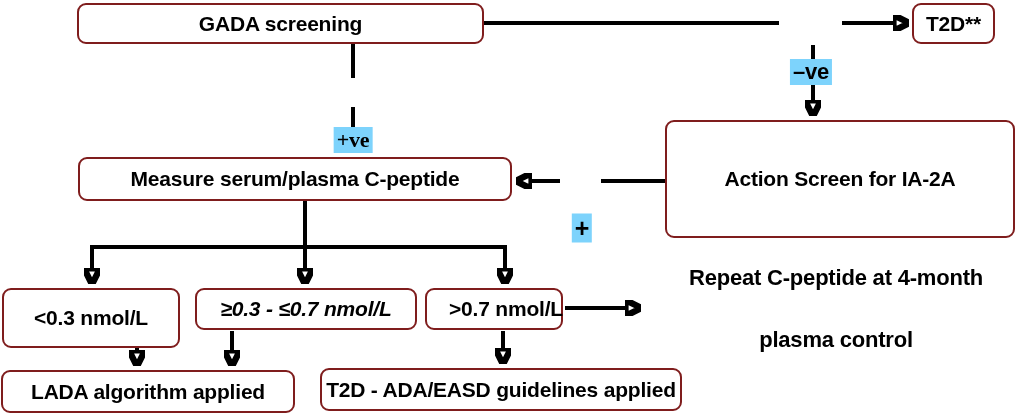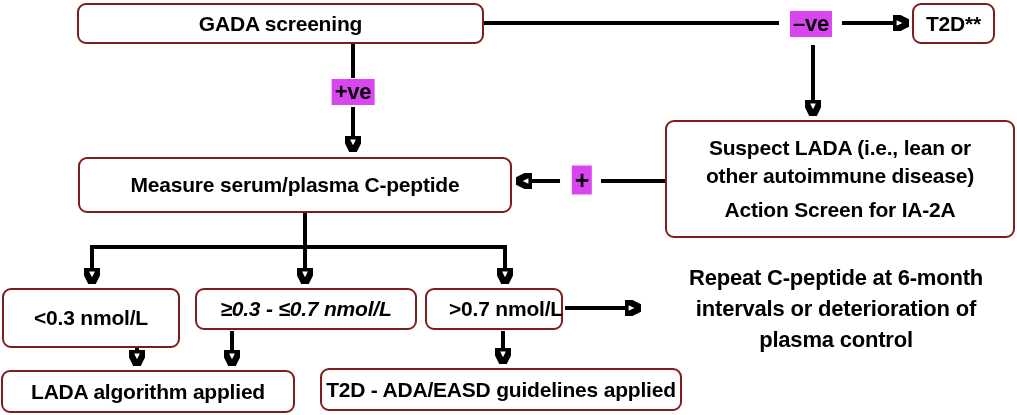--- a/index.html
+++ b/index.html
@@ -14,22 +14,22 @@
     position:absolute;display:flex;align-items:center;justify-content:center;
     border:2px solid #7f1d1d;border-radius:9px;background:#ffffff;
     font-weight:700;font-size:21px;letter-spacing:-0.2px;white-space:nowrap;
     box-sizing:border-box;z-index:2;
   }
   .node--multiline{flex-direction:column;line-height:28px;}
   .node--multiline .para{margin:0;text-align:center;}
   .node--multiline .para + .para{margin-top:6px;}
   .lbl{
     position:absolute;transform:translate(-50%,-50%);
-    font-weight:700;font-size:22px;background:#d946ef;padding:0 3px;z-index:3;
-    letter-spacing:-0.2px;white-space:nowrap;
+    font-weight:700;font-size:22px;background:#7dd3fc;padding:0 3px;z-index:3;
+    letter-spacing:-0.2px;white-space:nowrap;margin-top:48px;
   }
   .lbl--plus{font-size:25px;}
   .note{
     position:absolute;text-align:center;font-weight:700;font-size:22px;
     line-height:31px;letter-spacing:-0.2px;z-index:2;
   }
 </style>
 </head>
 <body>
 
@@ -66,44 +66,40 @@
     <path d="M503,331 V350" marker-end="url(#ah)"></path>
 
     <path d="M565,308 H627" marker-end="url(#ah)"></path>
   </svg>
 
   <div class="node" style="left:77px;top:3px;width:407px;height:41px;">GADA screening</div>
 
   <div class="node" style="left:912px;top:3px;width:83px;height:41px;">T2D**</div>
 
   <div class="node node--multiline" style="left:665px;top:120px;width:350px;height:118px;font-size:21px;">
-    <p class="para">
-      <span>Suspect LADA (i.e., lean or</span><br>
-      <span>other autoimmune disease)</span>
-    </p>
     <p class="para">Action Screen for IA-2A</p>
   </div>
 
-  <div class="node" style="left:78px;top:157px;width:434px;height:56px;">Measure serum/plasma C-peptide</div>
+  <div class="node" style="left:78px;top:157px;width:434px;height:44px;">Measure serum/plasma C-peptide</div>
 
   <div class="node" style="left:2px;top:288px;width:178px;height:60px;">&lt;0.3 nmol/L</div>
 
   <div class="node" style="left:195px;top:288px;width:222px;height:42px;font-style:italic;">≥0.3 - ≤0.7 nmol/L</div>
 
   <div class="node" style="left:425px;top:288px;width:138px;height:42px;padding-left:24px;">&gt;0.7 nmol/L</div>
 
   <div class="node" style="left:1px;top:370px;width:294px;height:43px;">LADA algorithm applied</div>
 
   <div class="node" style="left:320px;top:368px;width:362px;height:43px;">T2D - ADA/EASD guidelines applied</div>
 
   <div class="note" style="left:656px;top:262px;width:360px;">
-    <span>Repeat C-peptide at 6-month</span><br>
-    <span>intervals or deterioration of</span><br>
+    <span>Repeat C-peptide at 4-month</span><br>
+    <br>
     <span>plasma control</span>
   </div>
 
-  <div class="lbl" style="left:353px;top:92px;">+ve</div>
+  <div class="lbl" style="left:353px;top:92px;font-family:Liberation Serif, serif;">+ve</div>
 
   <div class="lbl" style="left:811px;top:24px;">–ve</div>
 
   <div class="lbl lbl--plus" style="left:582px;top:180px;">+</div>
 
 </div>
 
 </body></html>

